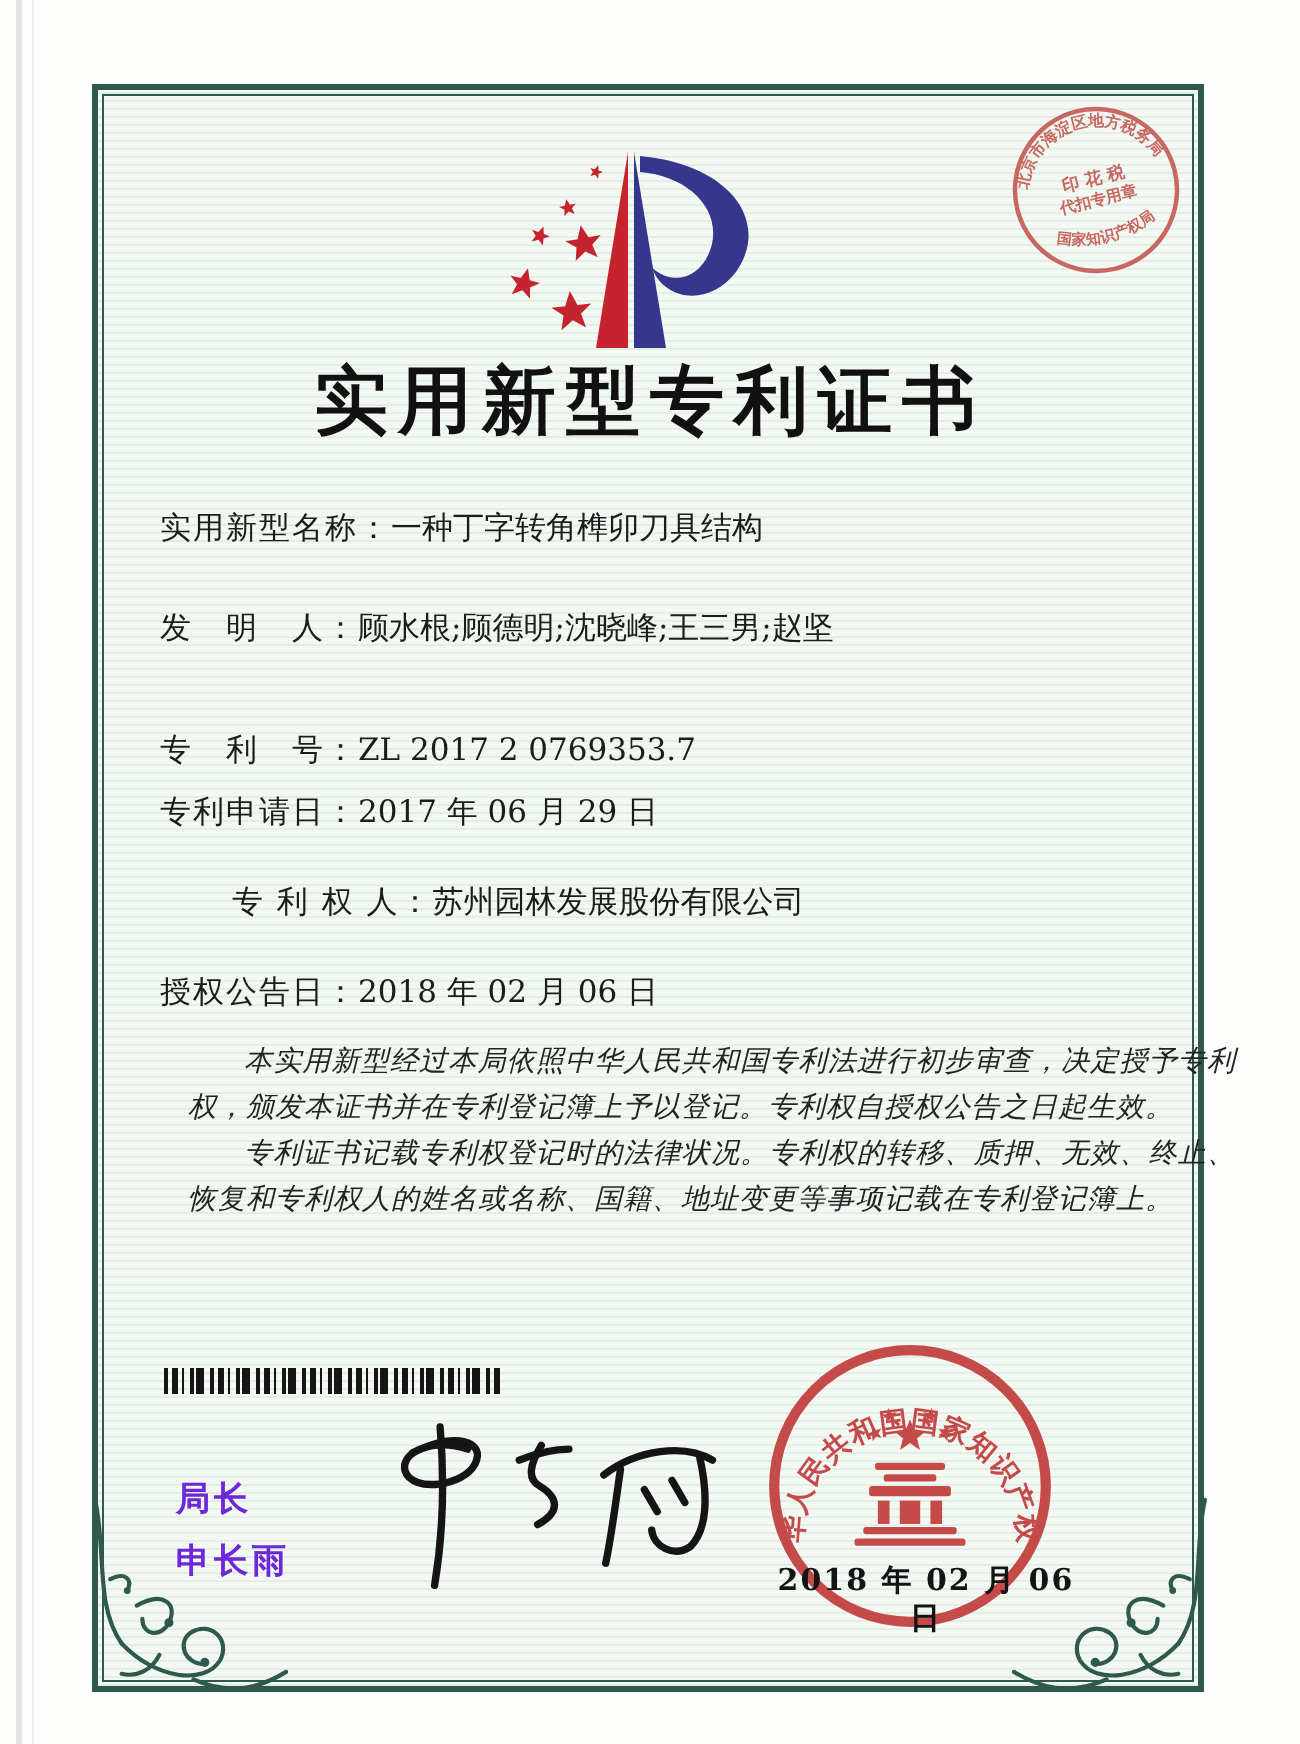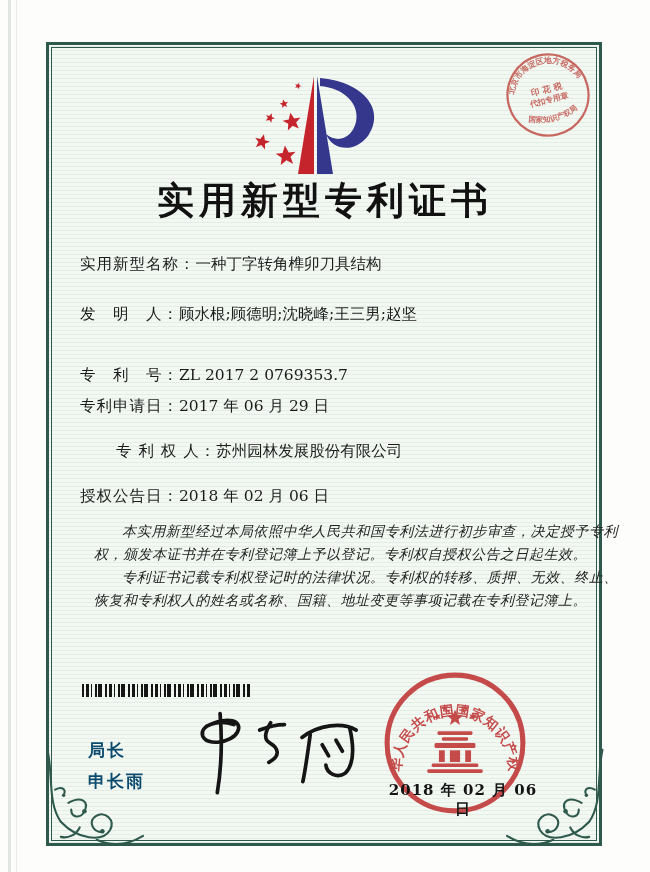--- a/index.html
+++ b/index.html
@@ -34,21 +34,21 @@
 
   .barcode { position:absolute; left:82px; top:684px; width:170px; height:13px;
              background:repeating-linear-gradient(90deg,
                #151515 0 2px, transparent 2px 4px,
                #151515 4px 7px, transparent 7px 9px,
                #151515 9px 10px, transparent 10px 13px,
                #151515 13px 15px, transparent 15px 16px,
                #151515 16px 20px, transparent 20px 23px); }
 
   .signatory { position:absolute; left:88px; top:735px; font-family:"DejaVu Sans","Liberation Sans",sans-serif;
-               font-weight:bold; font-size:17px; color:#0c4a6e; line-height:31px; letter-spacing:2px; }
+               font-weight:bold; font-size:17px; color:#6d28d9; line-height:31px; letter-spacing:2px; }
   .signature { position:absolute; left:180px; top:708px; width:185px; height:92px; }
 
   .seal { position:absolute; left:382px; top:670px; width:146px; height:146px; opacity:.92; }
   .seal-date { position:absolute; left:388px; top:781px; width:150px; text-align:center;
                font-size:15px; font-weight:bold; color:#141414; letter-spacing:1px; z-index:5; }
 
   .stamp { position:absolute; left:503px; top:50px; width:90px; height:90px;
            transform:rotate(-14deg); opacity:.88; z-index:6; }
 
   .flourish { position:absolute; width:104px; height:104px; z-index:4; }

